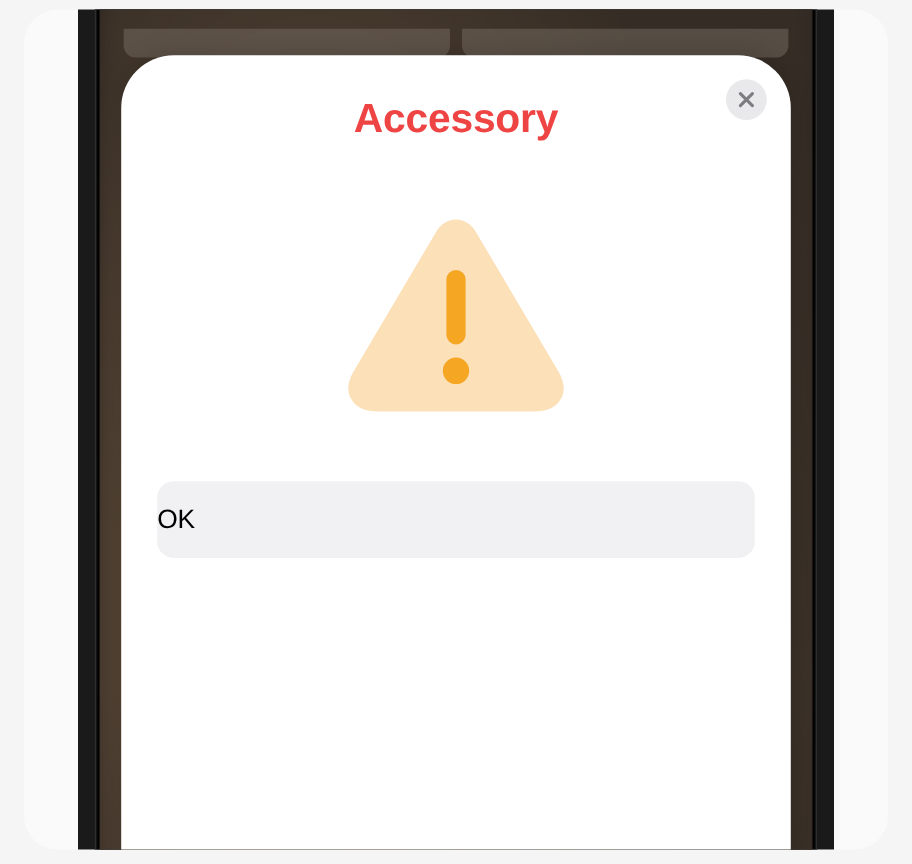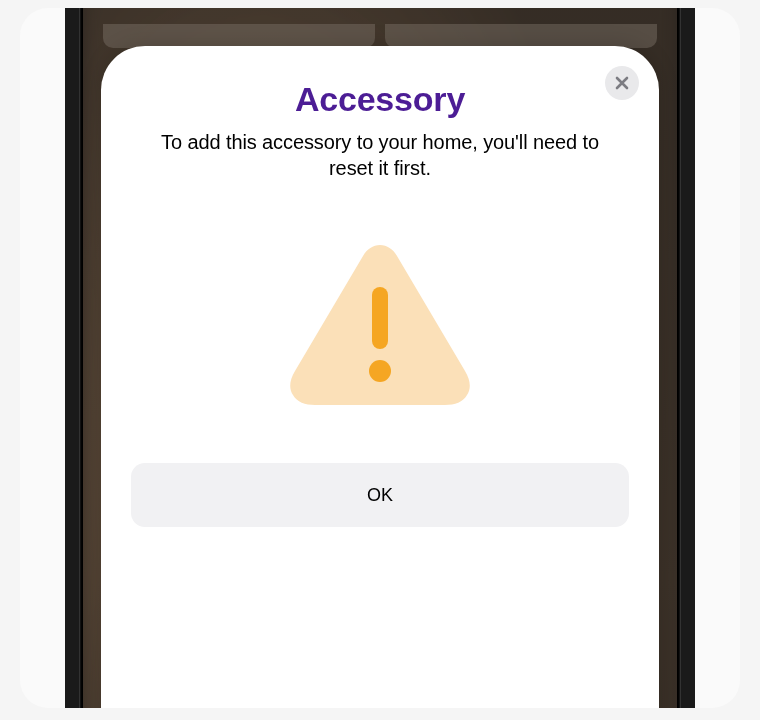--- a/index.html
+++ b/index.html
@@ -94,21 +94,21 @@
       display: flex;
       align-items: center;
       justify-content: center;
       cursor: pointer;
     }
     .close-btn svg { width: 14px; height: 14px; }
     .modal-title {
       font-size: 34px;
       font-weight: 700;
       text-align: center;
-      color: #4c1d95;
+      color: #ef4444;
       line-height: 1.15;
       margin-top: 6px;
       letter-spacing: -0.2px;
     }
     .modal-body {
       font-size: 20px;
       font-weight: 400;
       text-align: center;
       color: #000;
       line-height: 1.3;
@@ -125,22 +125,22 @@
       margin-bottom: 56px;
     }
     .warning-wrap svg { width: 190px; height: 170px; }
     .ok-btn {
       width: 100%;
       height: 64px;
       background: #f1f1f3;
       border-radius: 14px;
       display: flex;
       align-items: center;
-      justify-content: center;
-      font-size: 18px;
+      justify-content: flex-start;
+      font-size: 22px;
       font-weight: 500;
       color: #000;
       cursor: pointer;
       letter-spacing: -0.1px;
     }
   </style>
 </head>
 <body>
 
 <div class="page-frame">
@@ -158,21 +158,20 @@
           <div class="close-btn">
             <svg viewBox="0 0 14 14">
               <path d="M2 2 L12 12 M12 2 L2 12" stroke="#7c7c82" stroke-width="2.6" stroke-linecap="round"></path>
             </svg>
           </div>
 
           <h1 class="modal-title">
             <span>Accessory</span><br>
           </h1>
 
-          <p class="modal-body">To add this accessory to your home, you'll need to reset it first.</p>
 
           <div class="warning-wrap">
             <svg viewBox="0 0 190 170">
               <path d="M95 8
                        C102 8 108 12 112 19
                        L180 134
                        C186 144 186 152 182 158
                        C178 165 170 168 160 168
                        L30 168
                        C20 168 12 165 8 158

